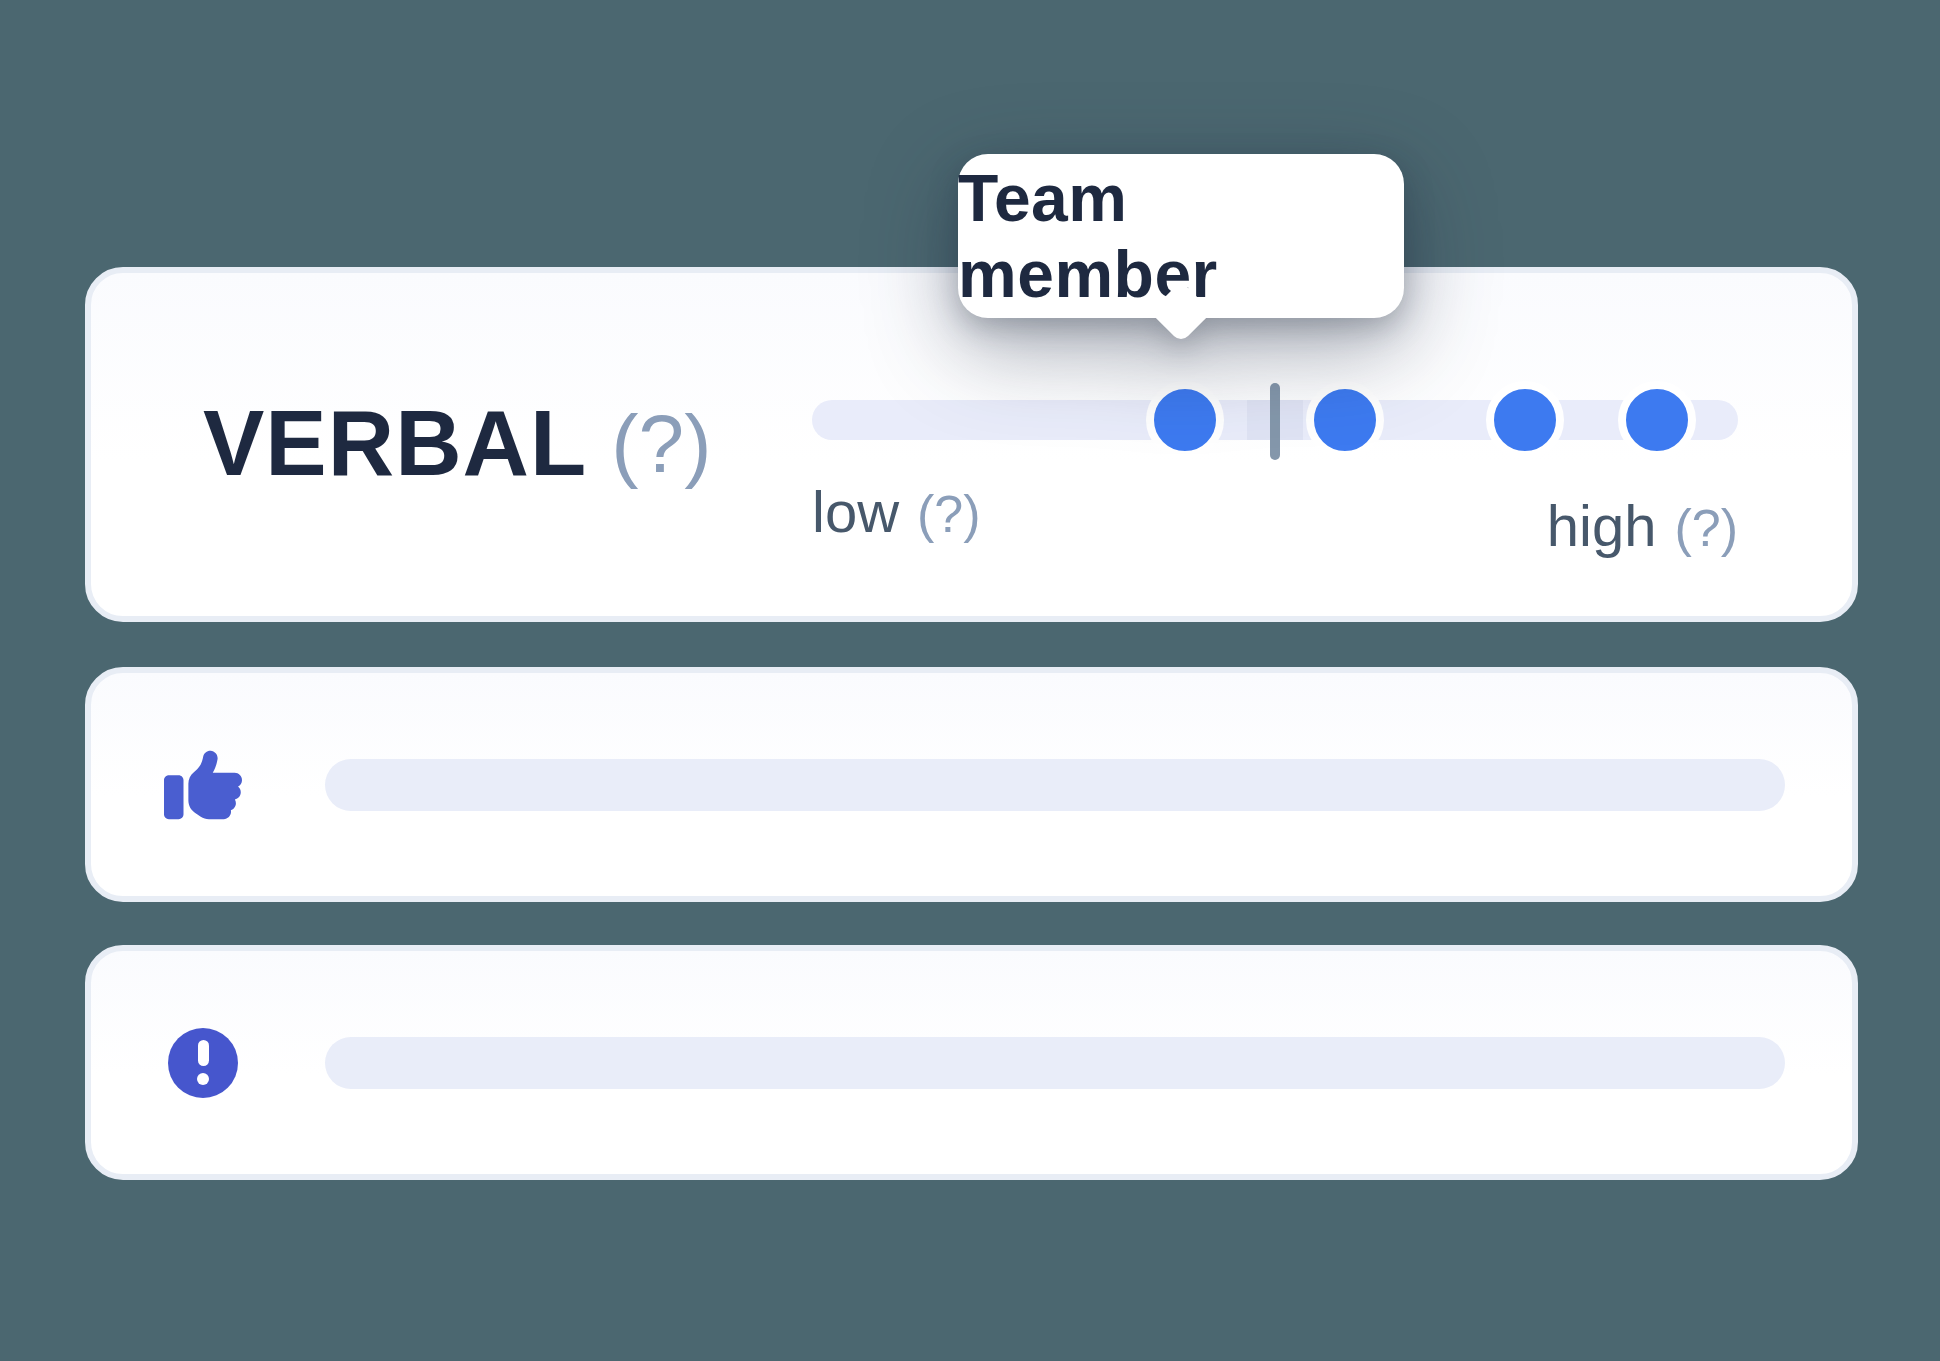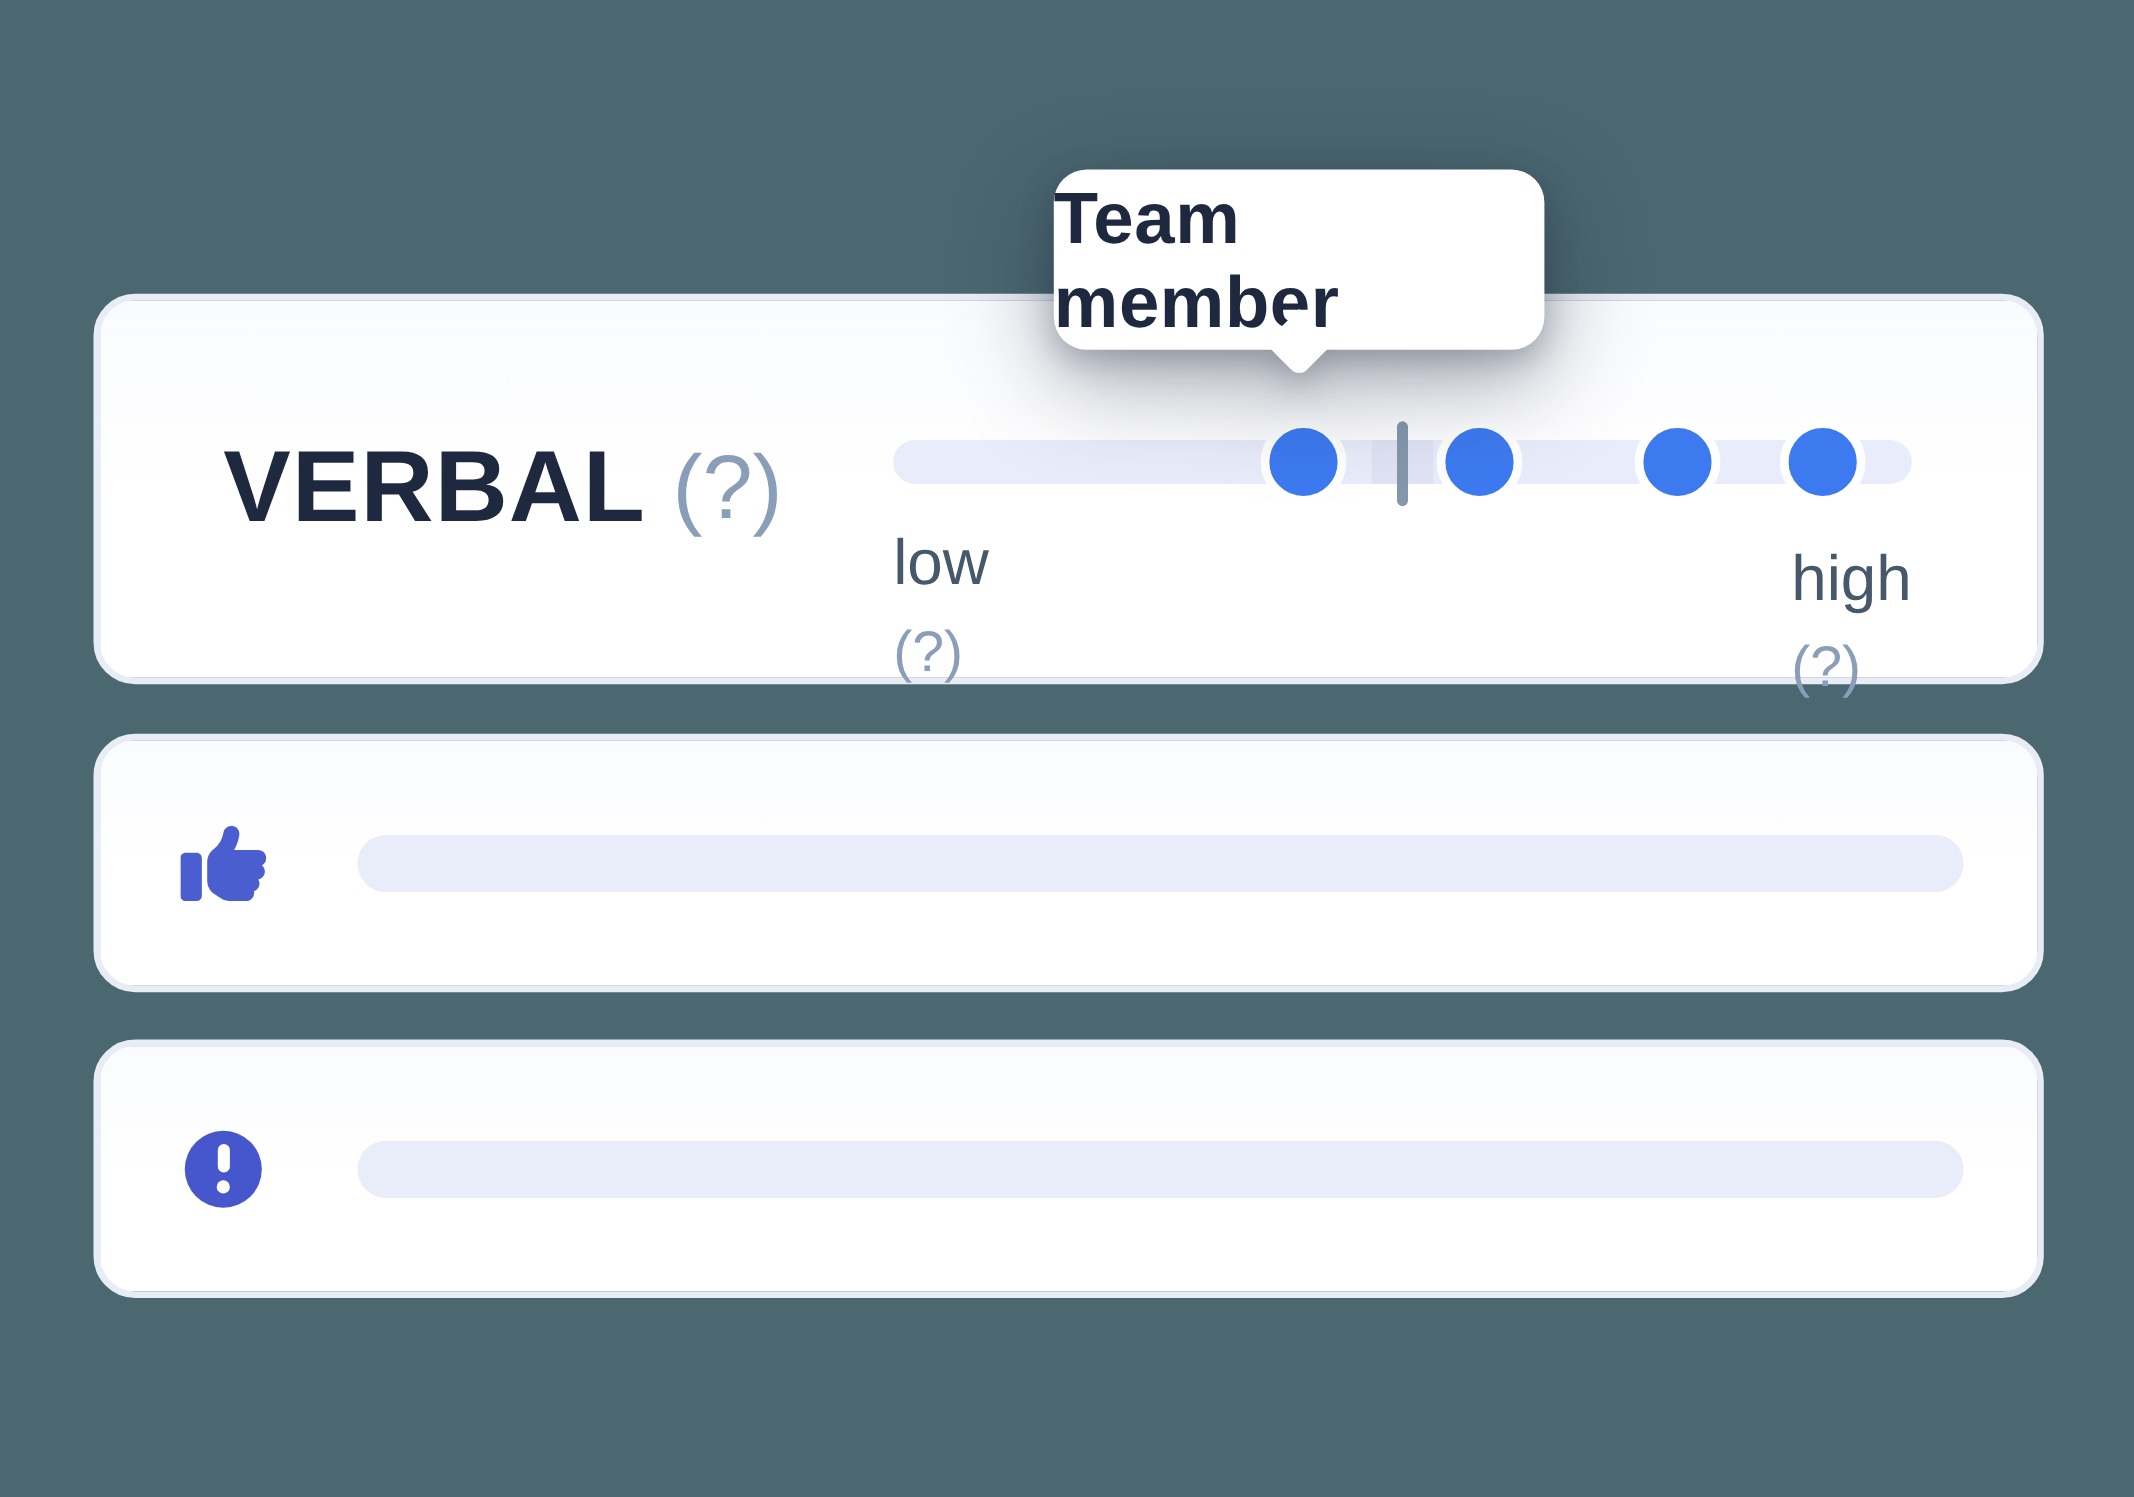--- a/index.html
+++ b/index.html
@@ -40,21 +40,21 @@
   .slider{position:absolute;left:721px;top:127px;width:926px;height:40px;}
   .track{position:absolute;inset:0;background:var(--track);border-radius:20px;}
   .band{position:absolute;top:0;height:100%;width:56px;background:var(--band);
     transform:translateX(-50%);}
   .marker{position:absolute;top:-17px;height:77px;width:10px;background:var(--marker);
     border-radius:5px;transform:translateX(-50%);z-index:2;}
   .dot{position:absolute;top:50%;width:62px;height:62px;border-radius:50%;
     background:var(--accent);border:8px solid #ffffff;box-sizing:content-box;
     transform:translate(-50%,-50%);z-index:3;}
 
-  .scale-label{position:absolute;top:205px;display:flex;align-items:baseline;gap:18px;flex-direction:column;}
+  .scale-label{position:absolute;top:205px;display:flex;align-items:baseline;gap:18px;}
   .scale-label .word{font-size:58px;color:var(--muted);}
   .scale-label .help{font-size:52px;color:var(--help);}
   .low{left:721px;}
   .high{right:114px;margin-top:14px;}
 
   
   .icon-box{width:80px;height:80px;flex:none;display:flex;align-items:center;justify-content:center;}
   .skeleton{flex:none;margin-left:82px;width:1460px;height:52px;border-radius:26px;background:var(--skeleton);}
   .alert-circle{width:70px;height:70px;border-radius:50%;background:var(--indigo2);
     display:flex;flex-direction:column;align-items:center;justify-content:center;gap:7px;}

